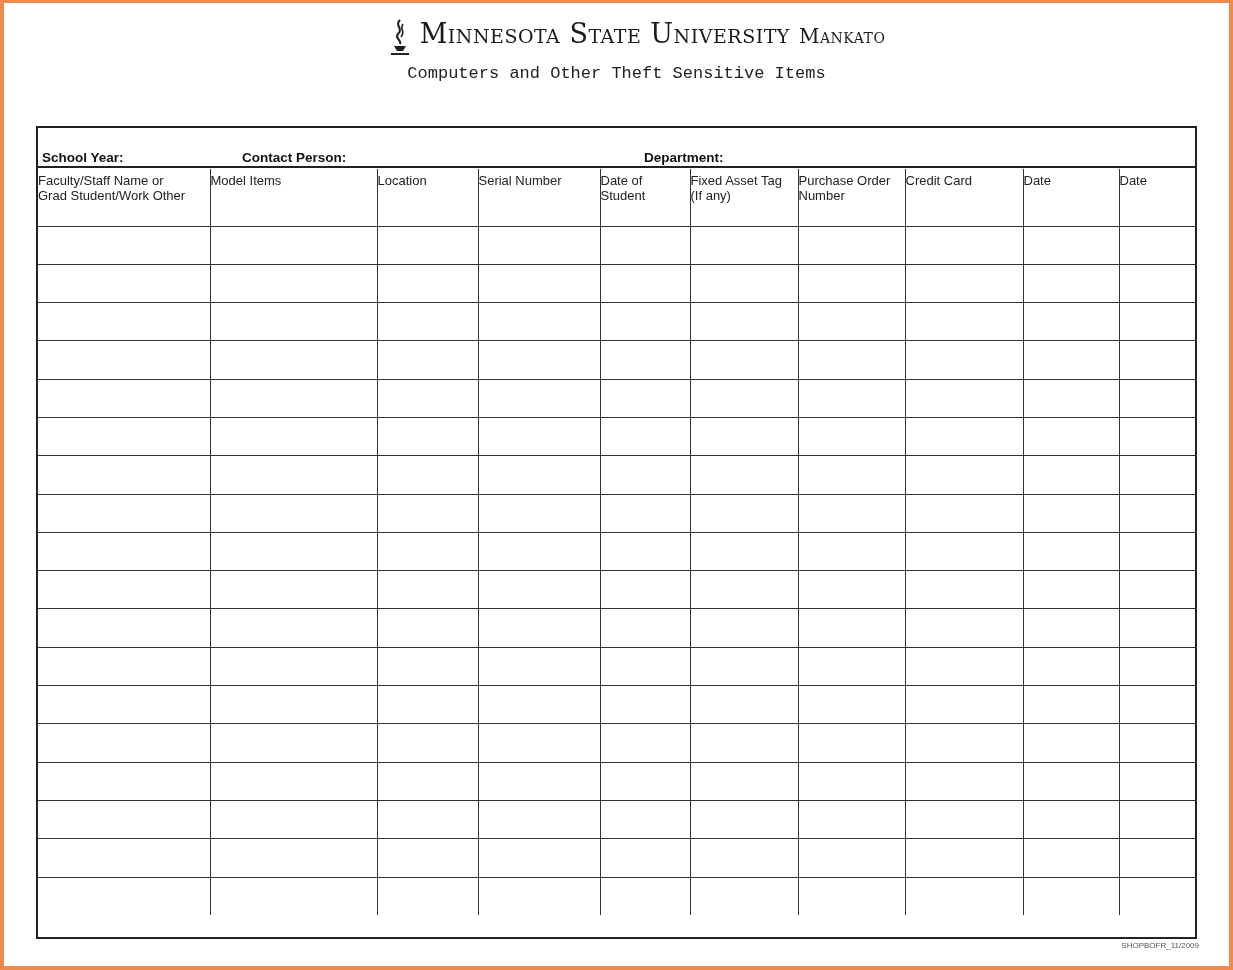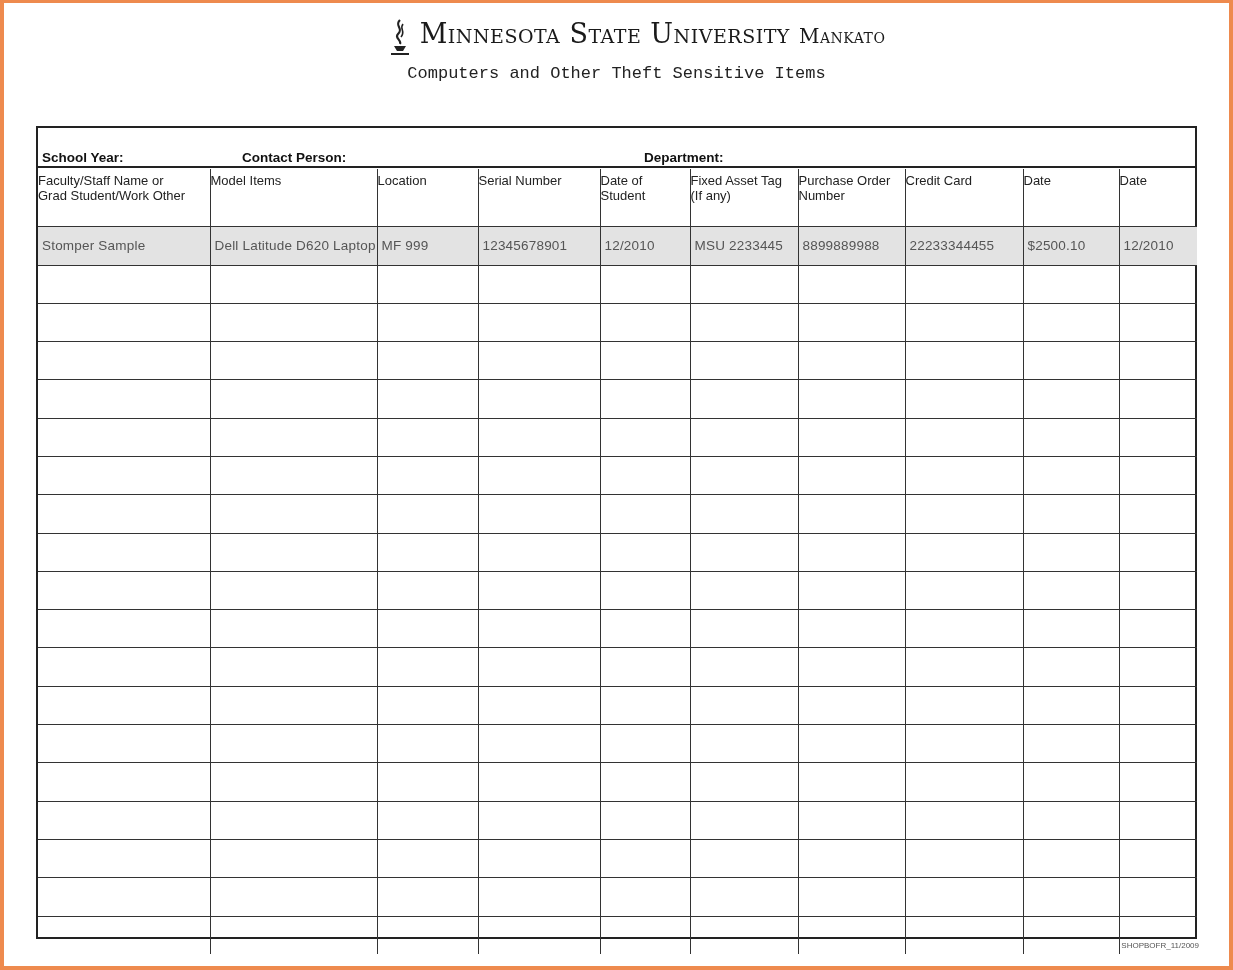--- a/index.html
+++ b/index.html
@@ -161,32 +161,20 @@
             <div>Date</div>
             <div></div>
           </th>
           <th>
             <div>Date</div>
             <div></div>
           </th>
         </tr>
     </thead>
     <tbody id="tbody">
-      <tr class="sample" id="sample-row">
-          <td>Stomper Sample</td>
-          <td>Dell Latitude D620 Laptop</td>
-          <td>MF 999</td>
-          <td>12345678901</td>
-          <td>12/2010</td>
-          <td>MSU 2233445</td>
-          <td>8899889988</td>
-          <td>22233344455</td>
-          <td>$2500.10</td>
-          <td>12/2010</td>
-        </tr>
     <tr>
           <td></td>
           <td></td>
           <td></td>
           <td></td>
           <td></td>
           <td></td>
           <td></td>
           <td></td>
           <td></td>

